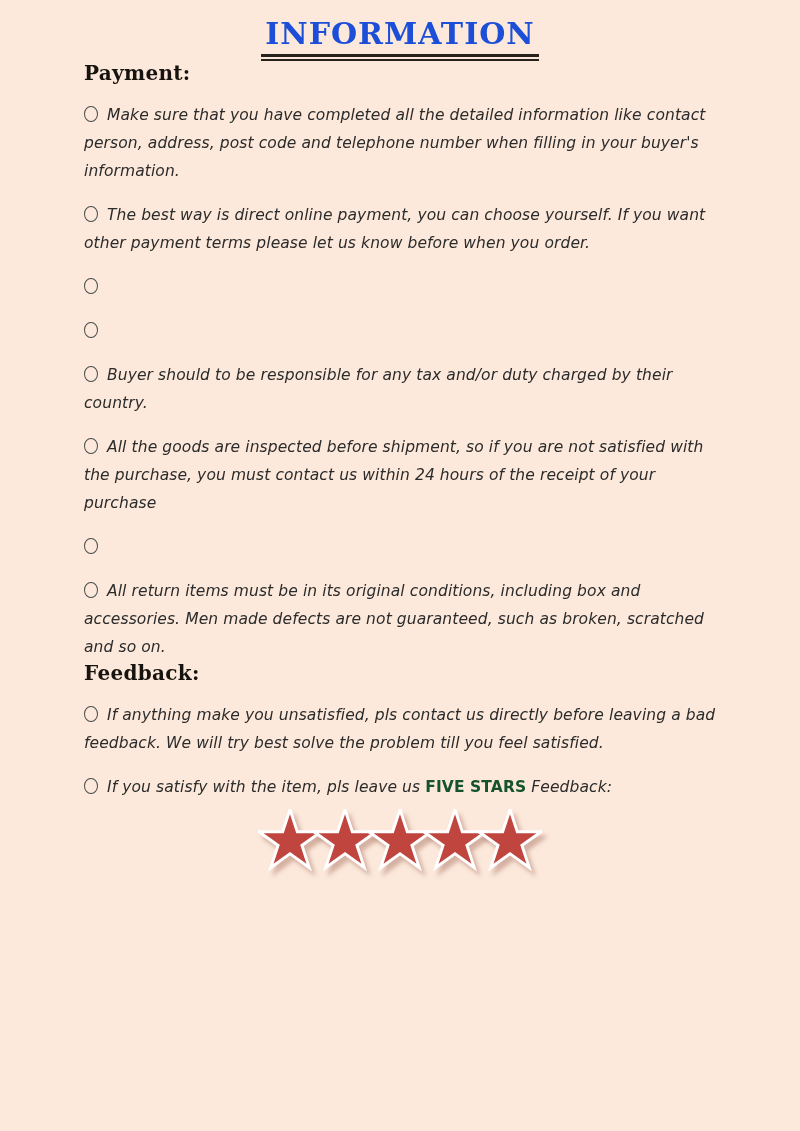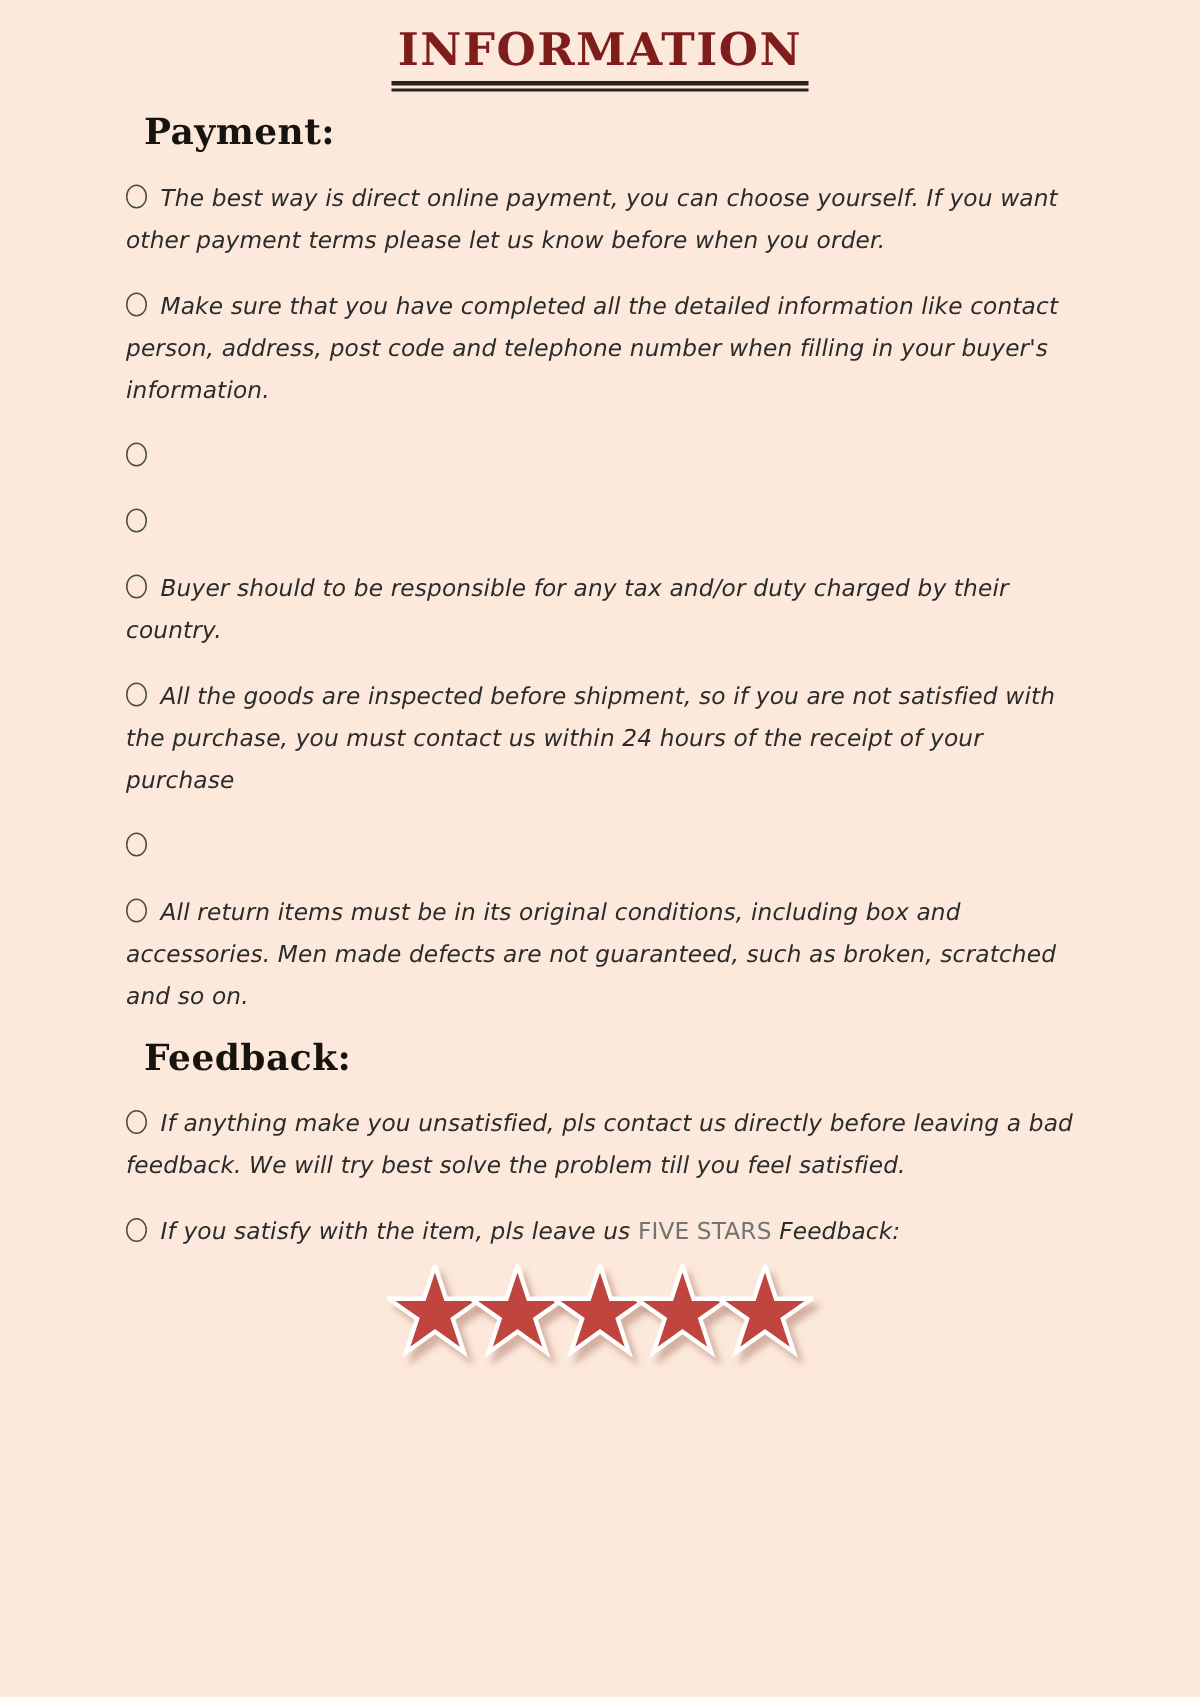--- a/index.html
+++ b/index.html
@@ -19,35 +19,35 @@
     margin: 16px auto 0;
     text-align: center;
   }
   h1.page-title {
     margin: 0;
     padding: 0 4px 3px;
     font-family: "DejaVu Serif", "Liberation Serif", serif;
     font-weight: bold;
     font-size: 30px;
     letter-spacing: 1px;
-    color: #7f1d1d;
+    color: #1d4ed8;
     border-bottom: 3px solid #27221c;
   }
   .title-underline2 {
     border-top: 2px solid #27221c;
     margin-top: 2px;
   }
   .content {
     padding: 0 84px;
   }
   h2.section-heading {
-    margin: 12px;
+    margin: 0;
     font-family: "DejaVu Serif", "Liberation Serif", serif;
     font-weight: bold;
-    font-size: 24px;
+    font-size: 20px;
     color: #17130e;
     letter-spacing: 0.3px;
   }
   .mt-payment  { margin-top: 48px; }
   .mt-shipping { margin-top: 34px; }
   .mt-return   { margin-top: 92px; }
   .mt-feedback { margin-top: 36px; }
 
   p.bullet {
     margin: 16px 0 0 0;
@@ -63,22 +63,22 @@
     width: 12px;
     height: 14px;
     border: 1.6px solid #4a4a4a;
     border-radius: 50%;
     margin-right: 9px;
     vertical-align: -2px;
     background: transparent;
   }
   .fivestars {
     font-style: normal;
-    font-weight: normal;
-    color: #737373;
+    font-weight: bold;
+    color: #14532d;
   }
   .stars-row {
     margin-top: 8px;
     display: flex;
     justify-content: center;
     align-items: center;
   }
   .star {
     width: 64px;
     height: 64px;
@@ -99,22 +99,22 @@
 
 <div class="title-wrap">
   <h1 class="page-title">INFORMATION</h1>
   <div class="title-underline2"></div>
 </div>
 
 <div class="content">
 
   <section>
     <h2 class="section-heading mt-payment">Payment:</h2>
+    <p class="bullet"><span class="circle"></span><span>Make sure that you have completed all the detailed information like contact person, address, post code and telephone number when filling in your buyer's information.</span></p>
     <p class="bullet"><span class="circle"></span><span>The best way is direct online payment, you can choose yourself. If you want other payment terms please let us know before when you order.</span></p>
-    <p class="bullet"><span class="circle"></span><span>Make sure that you have completed all the detailed information like contact person, address, post code and telephone number when filling in your buyer's information.</span></p>
   </section>
 
   <section>
     <p class="bullet"><span class="circle"></span></p>
     <p class="bullet"><span class="circle"></span></p>
     <p class="bullet"><span class="circle"></span><span>Buyer should to be responsible for any tax and/or duty charged by their country.</span></p>
   </section>
 
   <section>
     <p class="bullet"><span class="circle"></span><span>All the goods are inspected before shipment, so if you are not satisfied with the purchase, you must contact us within 24 hours of the receipt of your purchase</span></p>

